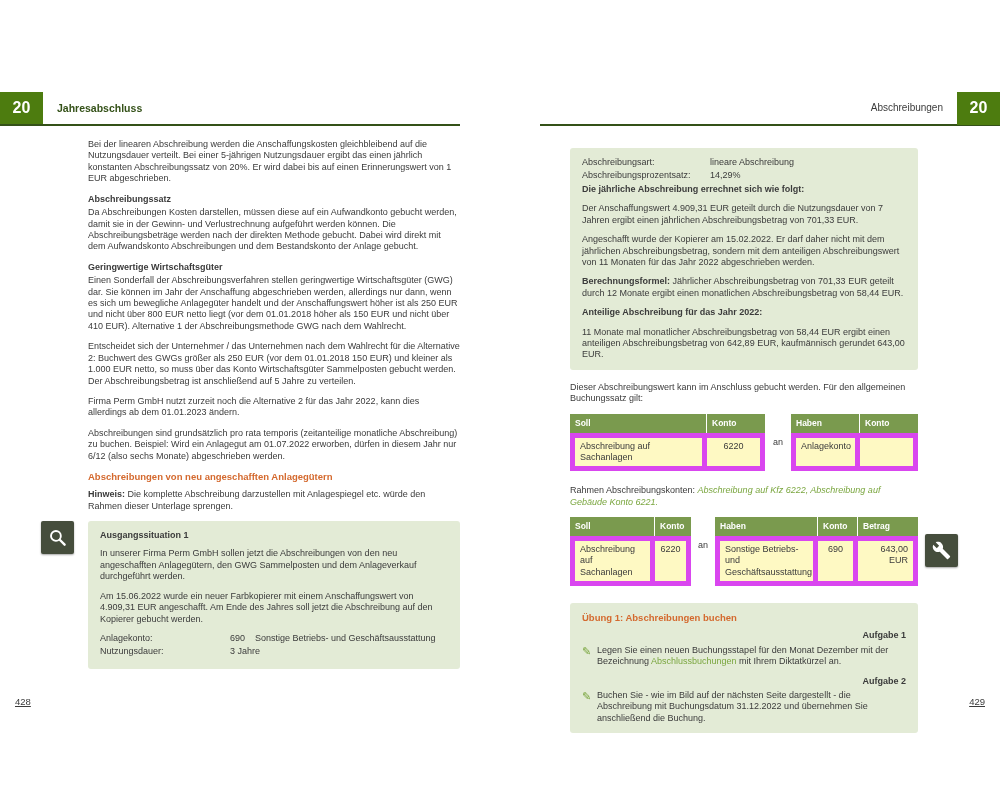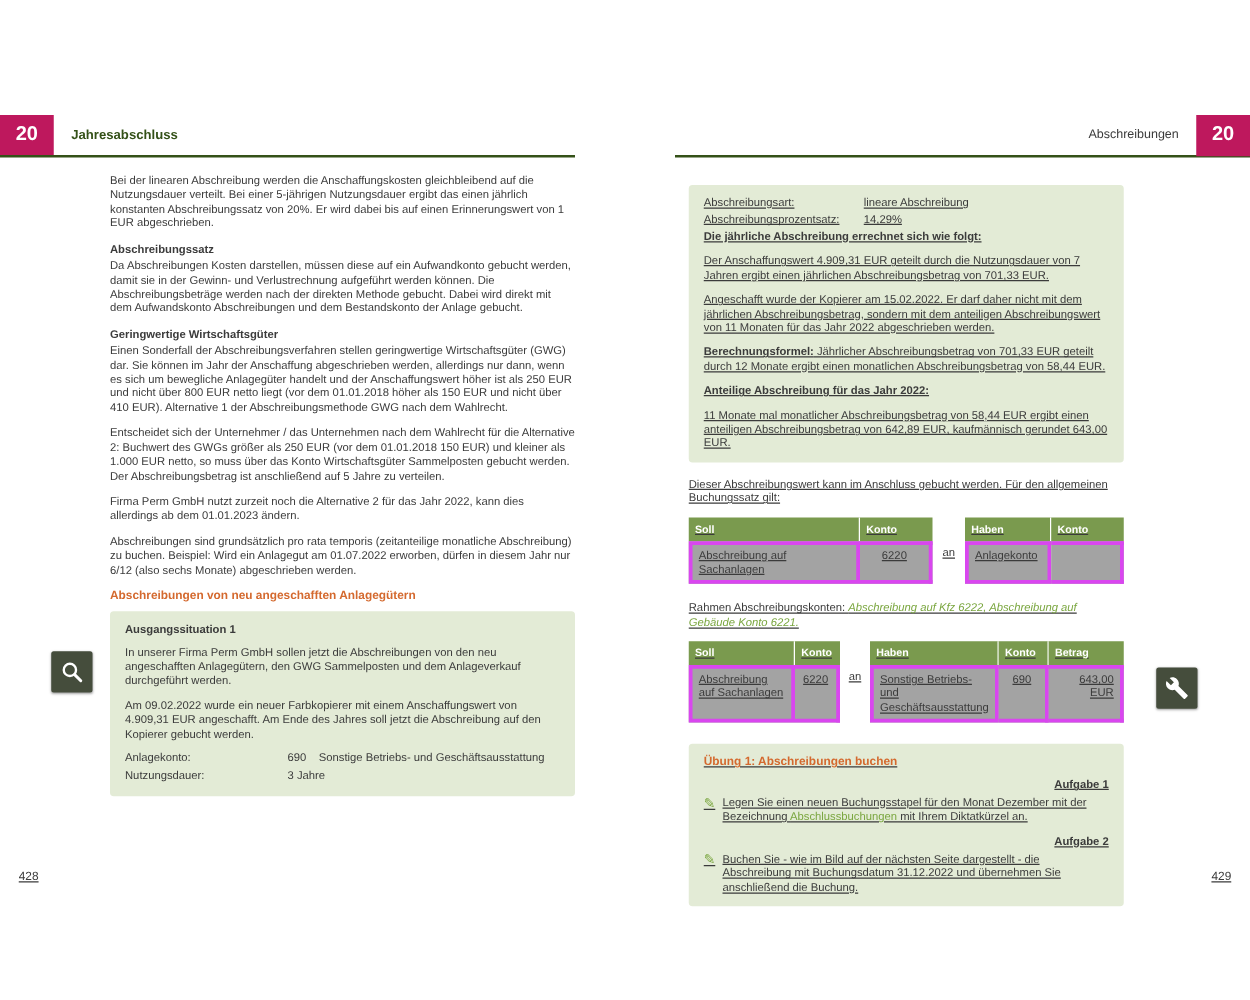--- a/index.html
+++ b/index.html
@@ -3,37 +3,37 @@
 <meta charset="utf-8">
 <style>
   html,body { margin:0; padding:0; }
   body {
     width:1000px; height:800px; position:relative; overflow:hidden;
     background:#ffffff; color:#3b3b3b;
     font-family:"Liberation Sans", sans-serif; font-size:9px; line-height:1.27;
   }
   
   .chapter-box {
-    position:absolute; top:92px; width:43px; height:33px; background:#be185d;
+    position:absolute; top:92px; width:43px; height:33px; background:#4d7c0f;
     color:#fff; display:flex; align-items:center; justify-content:center;
     font-size:16px; font-weight:bold;
   }
   #chapter-left { left:0; }
   #chapter-right { right:0; }
   .rule { position:absolute; top:124px; height:2px; background:#345118; }
   #rule-left { left:0; width:460px; }
   #rule-right { right:0; width:460px; }
   .section-title { position:absolute; top:92px; height:33px; display:flex; align-items:center; }
   #title-left { left:57px; font-weight:bold; color:#345118; font-size:10.5px; }
   #title-right { right:57px; color:#3b3b3b; font-size:10px;text-align:right; }
 
   
   .col { position:absolute; }
   #col-left { left:88px; top:139px; width:372px; }
-  #col-right { left:551px; top:148px; width:348px;text-decoration:underline; }
+  #col-right { left:570px; top:148px; width:348px; }
 
   p.body { margin:0 0 9px; }
   .subhead { font-weight:bold; margin:2px 0 2px; }
   .orange-head { color:#d4692e; font-weight:bold; font-size:9.5px; margin:5px 0 6px; }
 
   .greenbox { background:#e3ebd6; border-radius:3px; padding:9px 12px; }
   .greenbox .box-title { font-weight:bold; margin:0 0 7px; }
   .greenbox p { margin:0 0 8px; }
   .greenbox p.last { margin:0; }
 
@@ -49,21 +49,21 @@
   .btable { display:grid; margin:3px 0 0; }
   #table1 { grid-template-columns:137px 58px 26px 69px 58px; }
   #table2 { grid-template-columns:85px 36px 24px 103px 40px 60px; }
   .btable .hc {
     background:#7a9a4e; color:#fff; font-weight:bold; font-size:8.5px;
     padding:4px 5px;
   }
   .btable .hc.sep { border-right:1px solid #fff; }
   .btable .gapc { background:transparent; }
   .btable .bc {
-    background:#a3a3a3; border:3px solid #d946ef; padding:3px 5px; min-height:12px;
+    background:#fef9c3; border:5px solid #d946ef; padding:3px 5px; min-height:12px;
   }
   .btable .bc.nl { border-left:none; }
   .btable .center { text-align:center; }
   .btable .right { text-align:right; }
   .btable .an-cell { text-align:center; padding-top:4px; }
 
   .tbl-after-1 { height:14px; }
   .tbl-after-2 { height:17px; }
 
   
@@ -106,25 +106,26 @@
   <p class="body">Da Abschreibungen Kosten darstellen, müssen diese auf ein Aufwandkonto gebucht werden, damit sie in der Gewinn- und Verlustrechnung aufgeführt werden können. Die Abschreibungsbeträge werden nach der direkten Methode gebucht. Dabei wird direkt mit dem Aufwandskonto Abschreibungen und dem Bestandskonto der Anlage gebucht.</p>
 
   <div class="subhead">Geringwertige Wirtschaftsgüter</div>
   <p class="body">Einen Sonderfall der Abschreibungsverfahren stellen geringwertige Wirtschaftsgüter (GWG) dar. Sie können im Jahr der Anschaffung abgeschrieben werden, allerdings nur dann, wenn es sich um bewegliche Anlagegüter handelt und der Anschaffungswert höher ist als 250 EUR und nicht über 800 EUR netto liegt (vor dem 01.01.2018 höher als 150 EUR und nicht über 410 EUR). Alternative 1 der Abschreibungsmethode GWG nach dem Wahlrecht.</p>
   <p class="body">Entscheidet sich der Unternehmer / das Unternehmen nach dem Wahlrecht für die Alternative 2: Buchwert des GWGs größer als 250 EUR (vor dem 01.01.2018 150 EUR) und kleiner als 1.000 EUR netto, so muss über das Konto Wirtschaftsgüter Sammelposten gebucht werden. Der Abschreibungsbetrag ist anschließend auf 5 Jahre zu verteilen.</p>
   <p class="body">Firma Perm GmbH nutzt zurzeit noch die Alternative 2 für das Jahr 2022, kann dies allerdings ab dem 01.01.2023 ändern.</p>
   <p class="body">Abschreibungen sind grundsätzlich pro rata temporis (zeitanteilige monatliche Abschreibung) zu buchen. Beispiel: Wird ein Anlagegut am 01.07.2022 erworben, dürfen in diesem Jahr nur 6/12 (also sechs Monate) abgeschrieben werden.</p>
 
   <div class="orange-head">Abschreibungen von neu angeschafften Anlagegütern</div>
 
+  <p class="body"><b>Hinweis:</b><span> Die komplette Abschreibung darzustellen mit Anlagespiegel etc. würde den Rahmen dieser Unterlage sprengen.</span></p>
 
   <div class="greenbox">
     <div class="box-title">Ausgangssituation 1</div>
     <p>In unserer Firma Perm GmbH sollen jetzt die Abschreibungen von den neu angeschafften Anlagegütern, den GWG Sammelposten und dem Anlageverkauf durchgeführt werden.</p>
-    <p>Am 09.02.2022 wurde ein neuer Farbkopierer mit einem Anschaffungswert von 4.909,31 EUR angeschafft. Am Ende des Jahres soll jetzt die Abschreibung auf den Kopierer gebucht werden.</p>
+    <p>Am 15.06.2022 wurde ein neuer Farbkopierer mit einem Anschaffungswert von 4.909,31 EUR angeschafft. Am Ende des Jahres soll jetzt die Abschreibung auf den Kopierer gebucht werden.</p>
     <div class="kv">
       <span class="k">Anlagekonto:</span>
       <span class="v">690    Sonstige Betriebs- und Geschäftsausstattung</span>
     </div>
     <div class="kv">
       <span class="k">Nutzungsdauer:</span>
       <span class="v">3 Jahre</span>
     </div>
   </div>
 </div>

